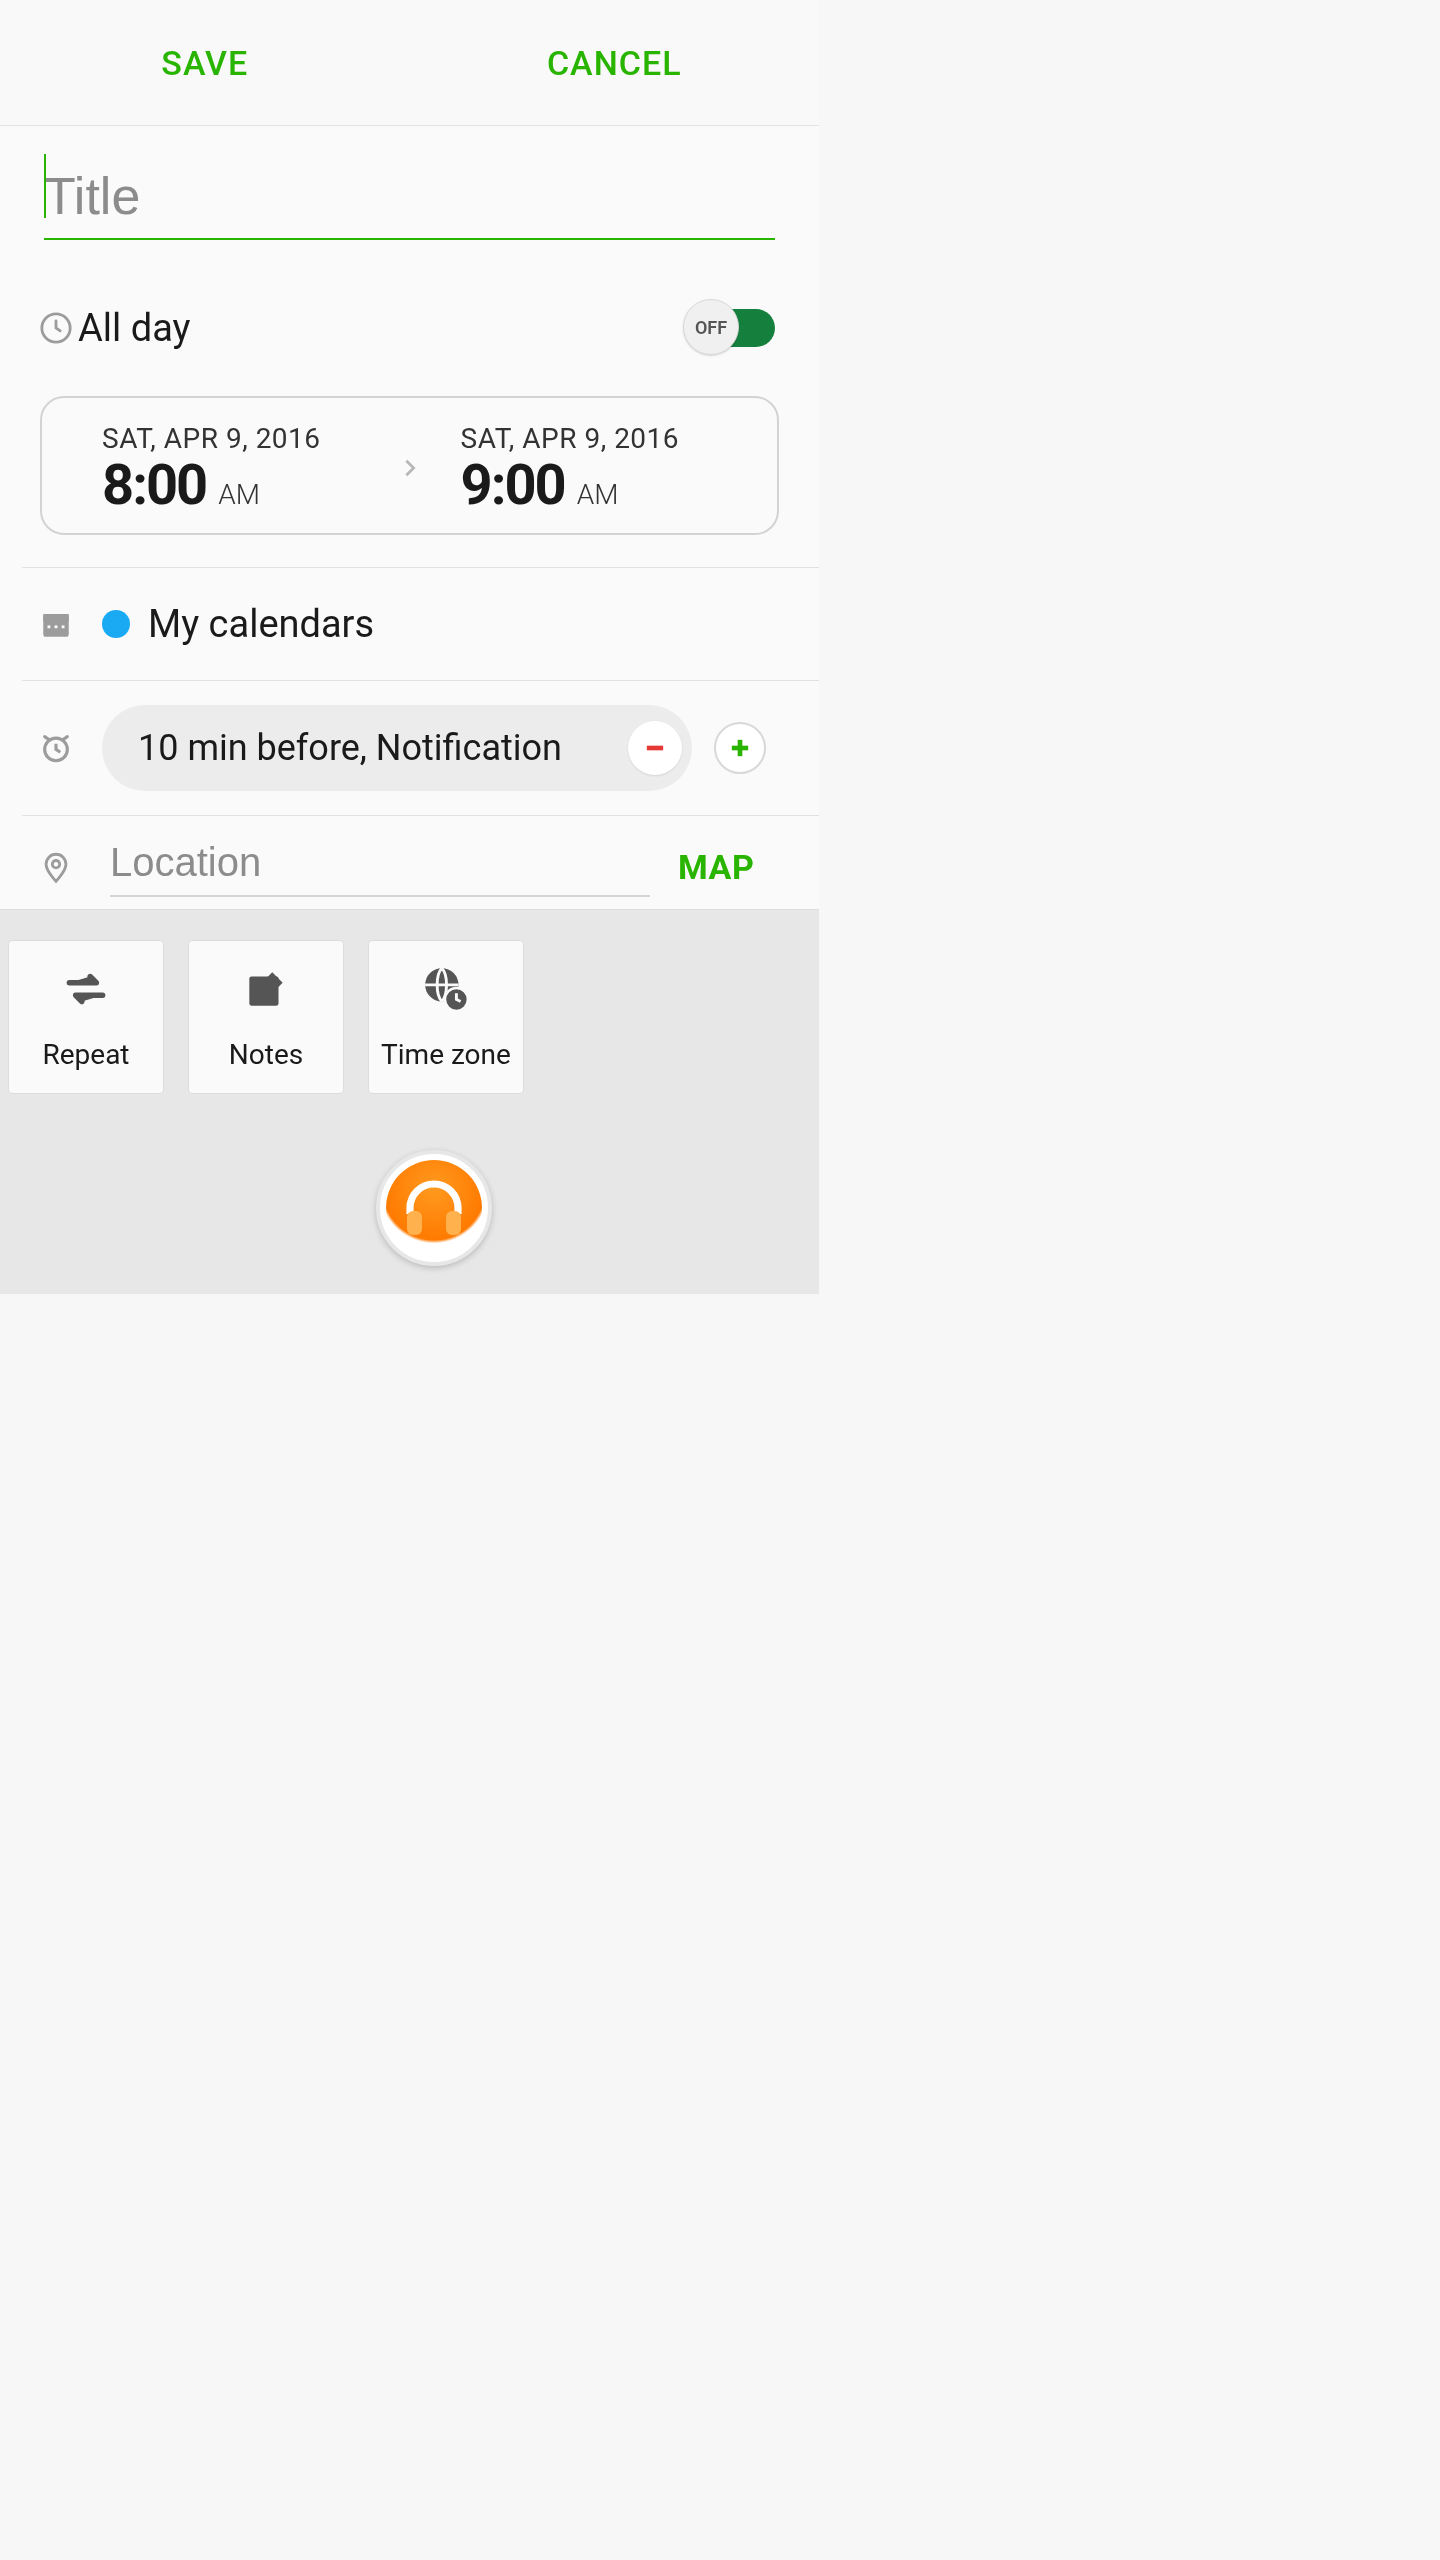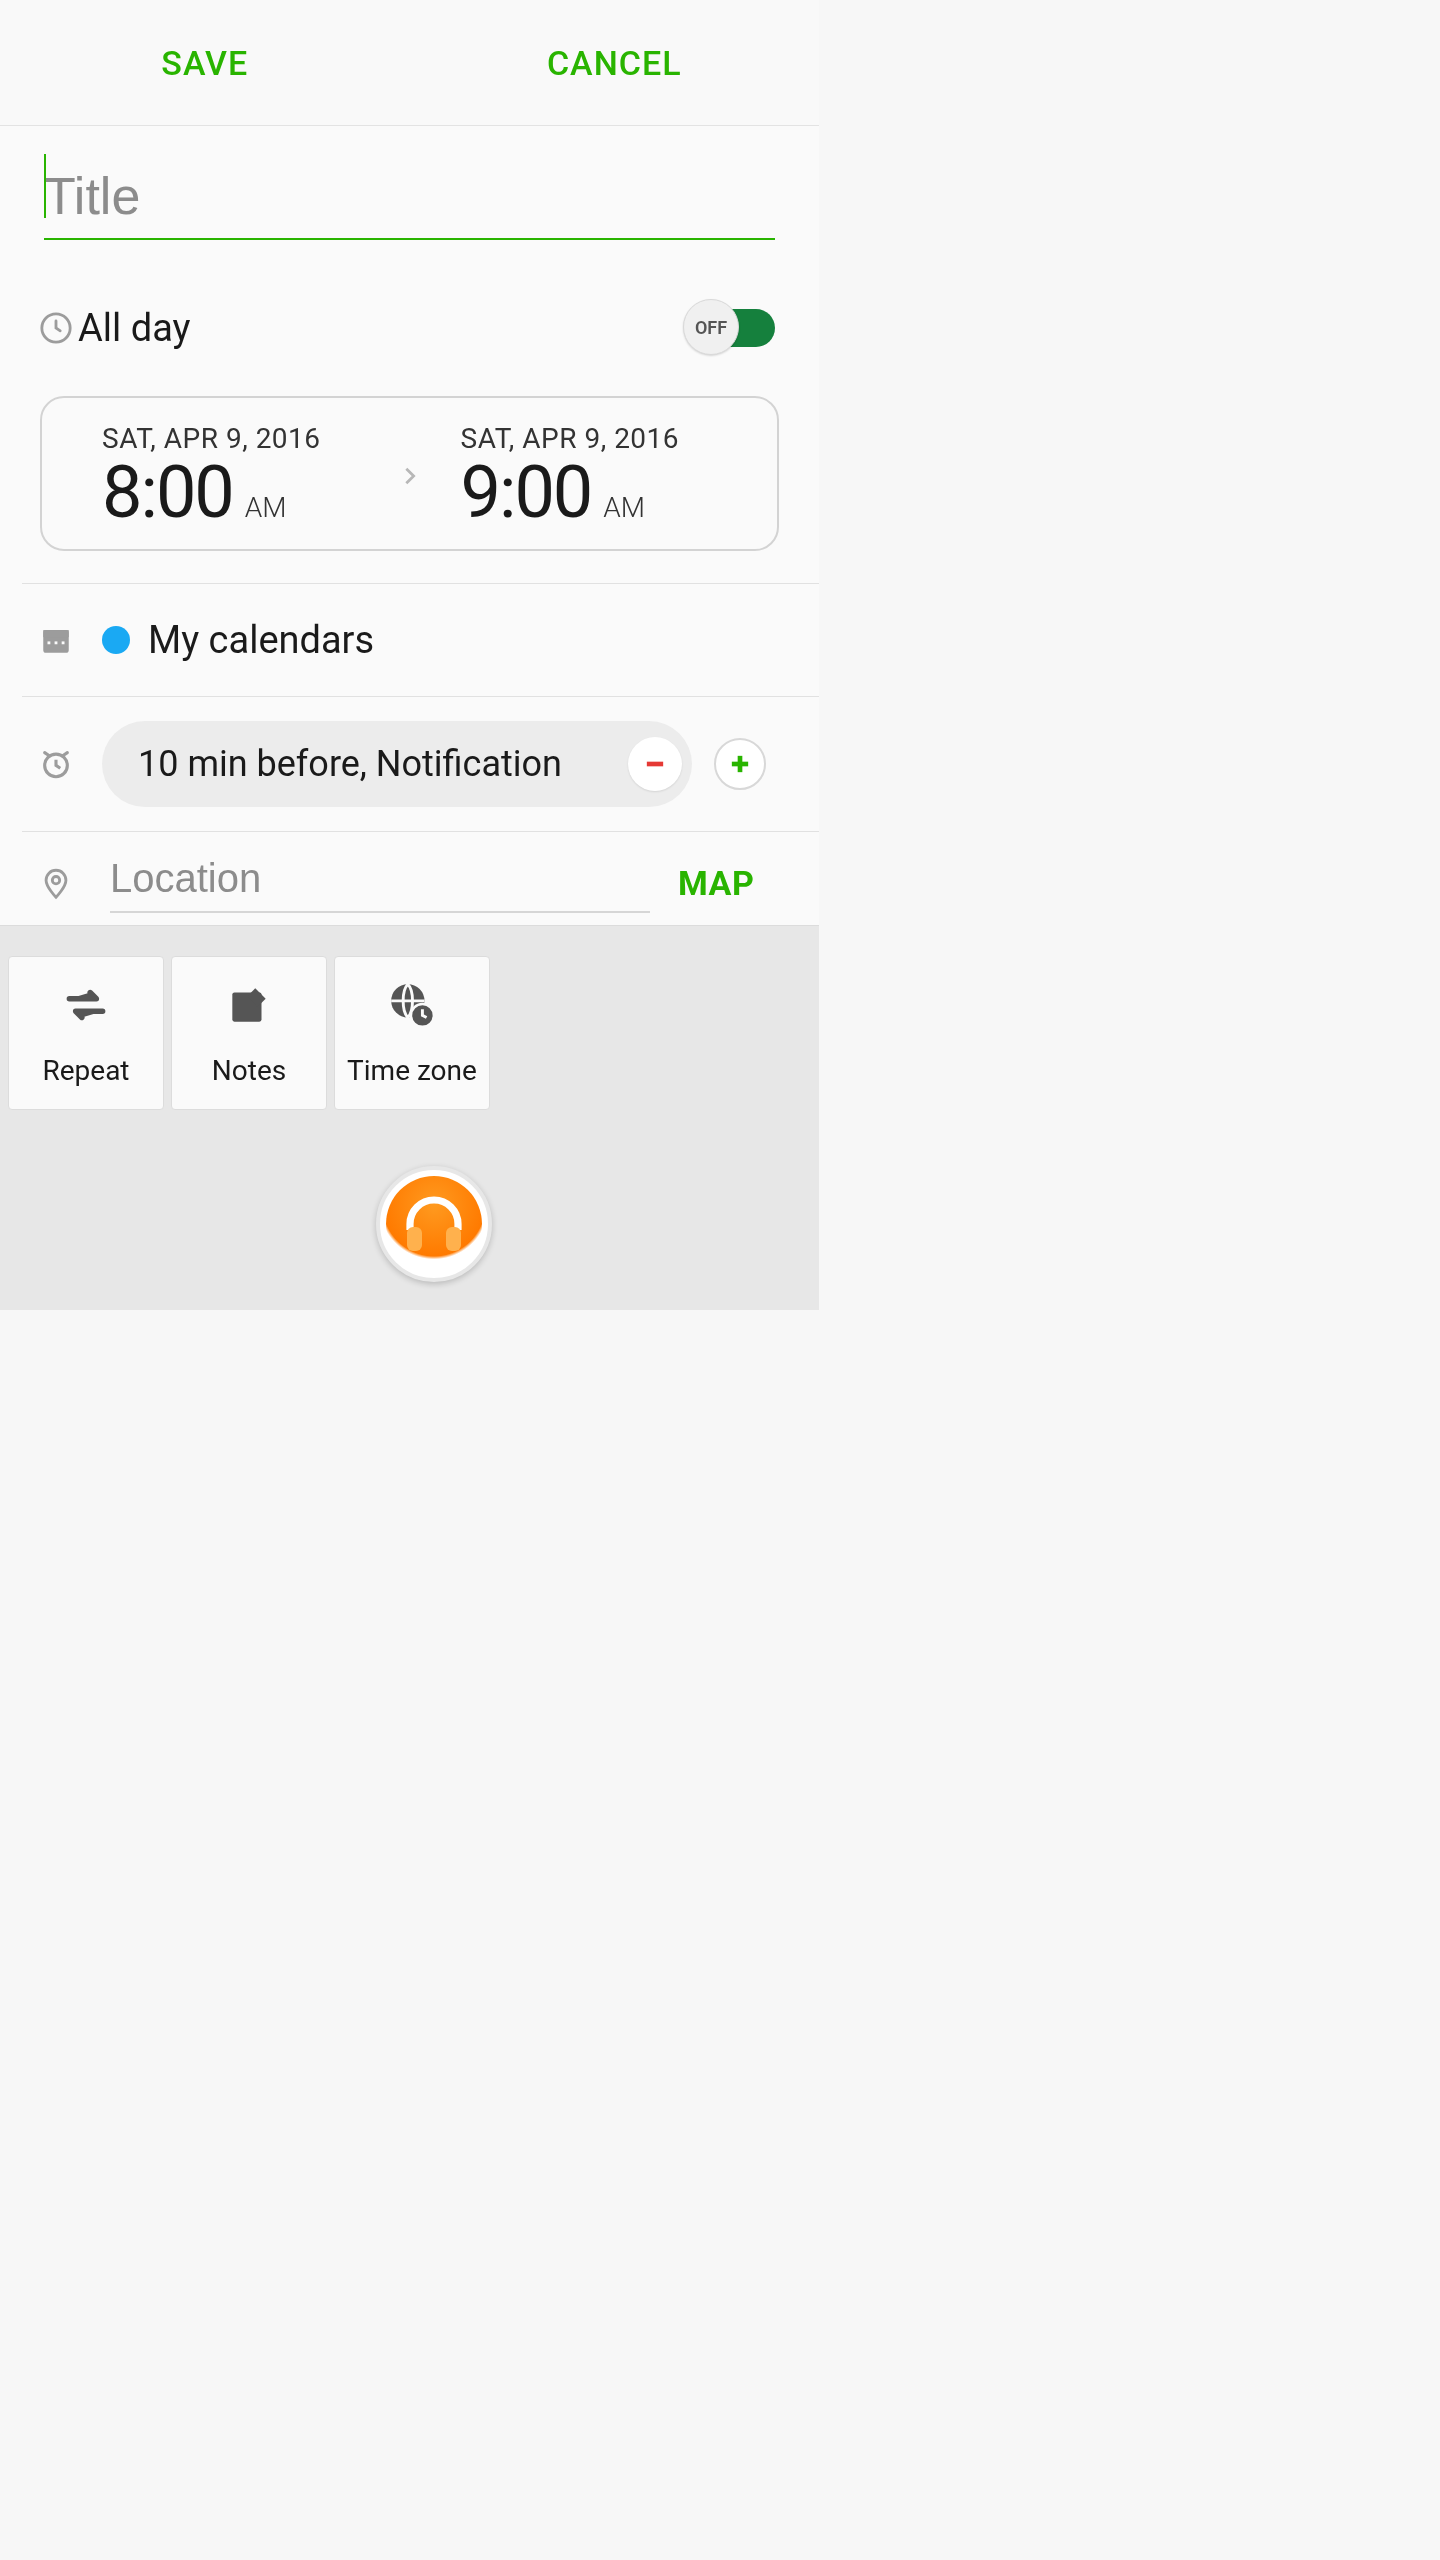--- a/index.html
+++ b/index.html
@@ -124,21 +124,21 @@
     font-size: 28px;
     color: #333;
     margin-bottom: 2px;
     letter-spacing: .5px;
   }
   .time-val {
     display: flex;
     align-items: baseline;
     font-weight: 300;
   }
-  .time-hhmm { font-size: 72px; line-height: 1; font-weight: 400; letter-spacing:-2px;}
+  .time-hhmm { font-size: 56px; line-height: 1; font-weight: 700; letter-spacing:-2px;}
   .time-ampm { font-size: 28px; margin-left: 12px; color:#333;}
   .time-arrow {
     width: 30px;
     color: #b7b7b7;
     display:flex;align-items:center;justify-content:center;
   }
   .time-arrow svg{width:22px;height:34px;stroke:#b7b7b7;fill:none;stroke-width:3;}
 
   
   .cal-row .row-icon svg{fill:#9c9c9c;stroke:none;}
@@ -188,21 +188,21 @@
   .loc-input::placeholder{color:#8c8c8c;}
   .map-btn{
     font-size:34px;font-weight:700;color:#29b400;letter-spacing:.5px;
     margin-right:18px;cursor:pointer;
   }
 
   
   .tiles{
     background:#e7e7e7;
     padding:30px 16px 200px 8px;
-    display:flex;gap:7px;
+    display:flex;gap:24px;
     border-top:1px solid #dcdcdc;
     position:relative;
   }
   .tile{
     width:156px;height:154px;
     background:#fafafa;border:1px solid #dcdcdc;border-radius:4px;
     display:flex;flex-direction:column;align-items:center;justify-content:center;
     gap:20px;cursor:pointer;
   }
   .tile svg{width:50px;height:50px;fill:#555;}

